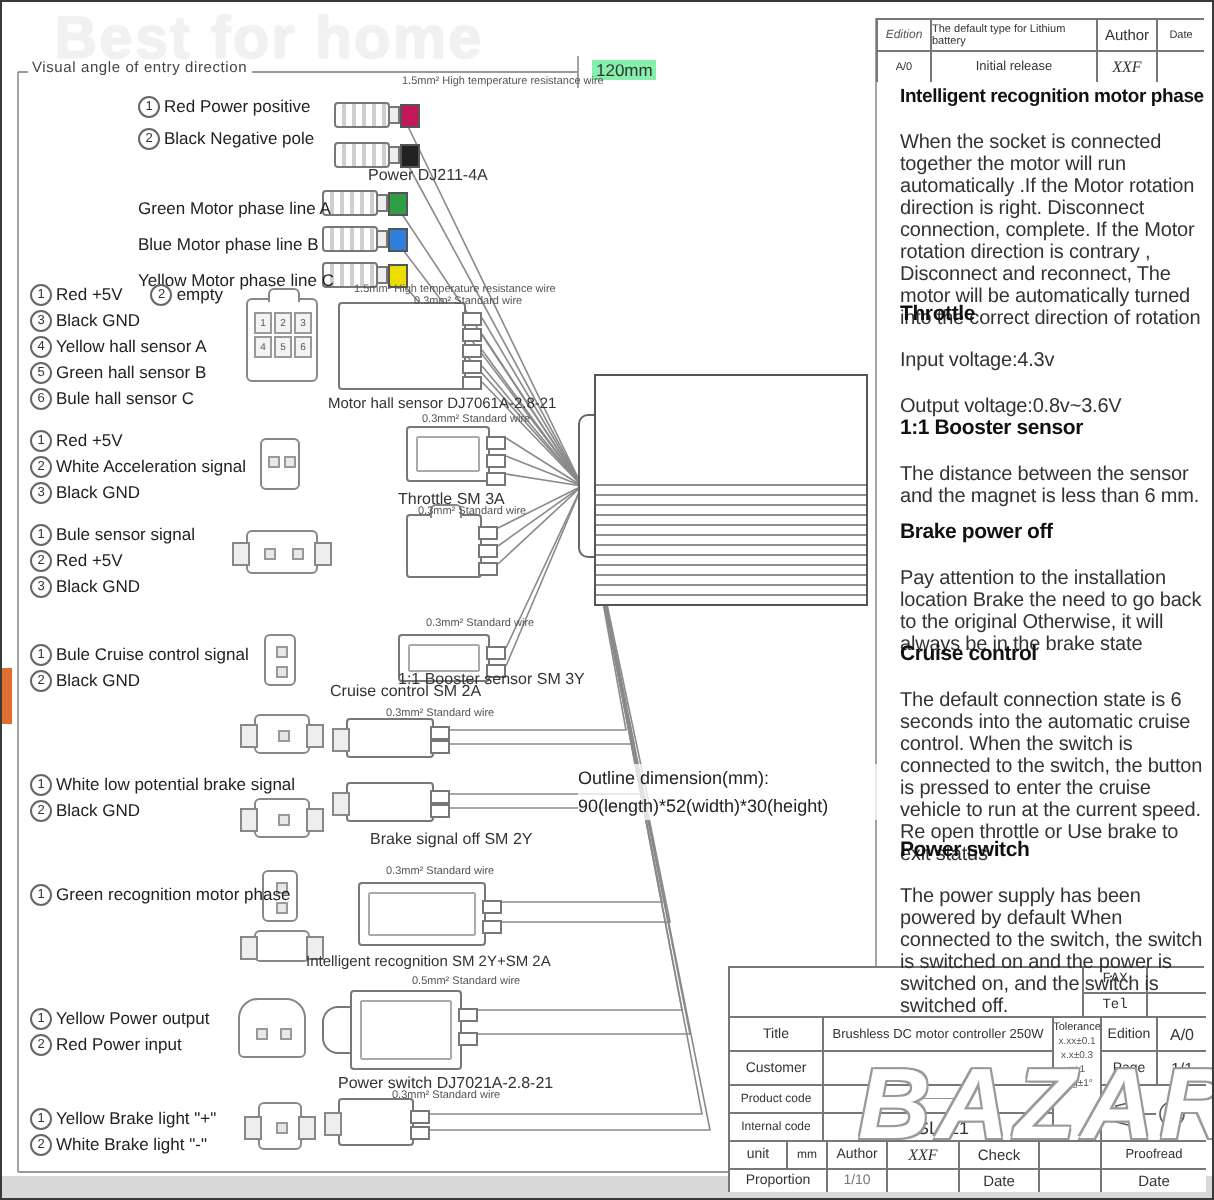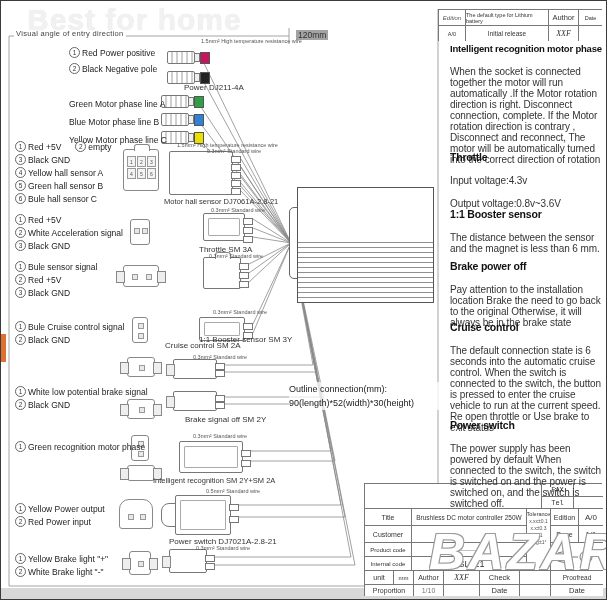--- a/index.html
+++ b/index.html
@@ -1,21 +1,21 @@
 <!DOCTYPE html>
 <html><head>
 <meta charset="utf-8">
 <style>
   html,body{margin:0;padding:0;background:#888;}
   .canvas{position:relative;width:607px;height:600px;background:#ffffff;border:1px solid #3a3a3a;box-sizing:border-box;
           font-family:"Liberation Sans","DejaVu Sans",sans-serif;color:#222;overflow:hidden;}
   .abs{position:absolute;}
   
   .view-label{font-size:7.5px;color:#444;letter-spacing:.3px;z-index:3;background:#fff;padding:0 2px;}
-  .dim-label{font-size:8.5px;color:#333;z-index:3;background:#a3a3a3;padding:0 2px;}
+  .dim-label{font-size:8.5px;color:#333;z-index:3;background:#86efac;padding:0 2px;}
   .wire-note{font-size:5.5px;color:#555;z-index:3;white-space:nowrap;}
   .conn-label{font-size:8px;color:#333;z-index:3;white-space:nowrap;}
   .pin-group{z-index:3;}
   .pl{font-size:8.5px;color:#222;white-space:nowrap;height:13px;line-height:13px;}
   .cnum{display:inline-block;width:9px;height:9px;border:1px solid #666;border-radius:50%;
         font-size:6.5px;line-height:9px;text-align:center;vertical-align:1px;margin-right:2px;color:#333;background:#fff;}
   .ml{margin-left:14px;}
   .outline-text{font-size:9px;color:#222;z-index:3;line-height:14px;background:rgba(255,255,255,.75);}
   
   .panel{left:445px;width:156px;z-index:3;}
@@ -116,21 +116,21 @@
 
   <div class="abs view-label" style="left:13px;top:28px;">Visual angle of entry direction</div>
   <div class="abs dim-label" style="left:295px;top:29px;">120mm</div>
 
   <div class="abs ctrl-tab"></div>
   <div class="abs ctrl-box">
     <div class="ctrl-stripes"></div>
   </div>
 
   <div class="abs outline-text" style="left:288px;top:381px;width:150px;">
-    <div>Outline connection(mm):</div>
+    <div>Outline dimension(mm):</div>
     <div>90(length)*52(width)*30(height)</div>
   </div>
 
   <div class="abs wire-note" style="left:200px;top:37px;">1.5mm² High temperature resistance wire</div>
 
   <div class="abs bullet" style="left:166px;top:50px;">
     <span class="b-body"></span>
       <span class="b-neck"></span>
       <span class="b-cap cap-pos"></span>
   </div>

